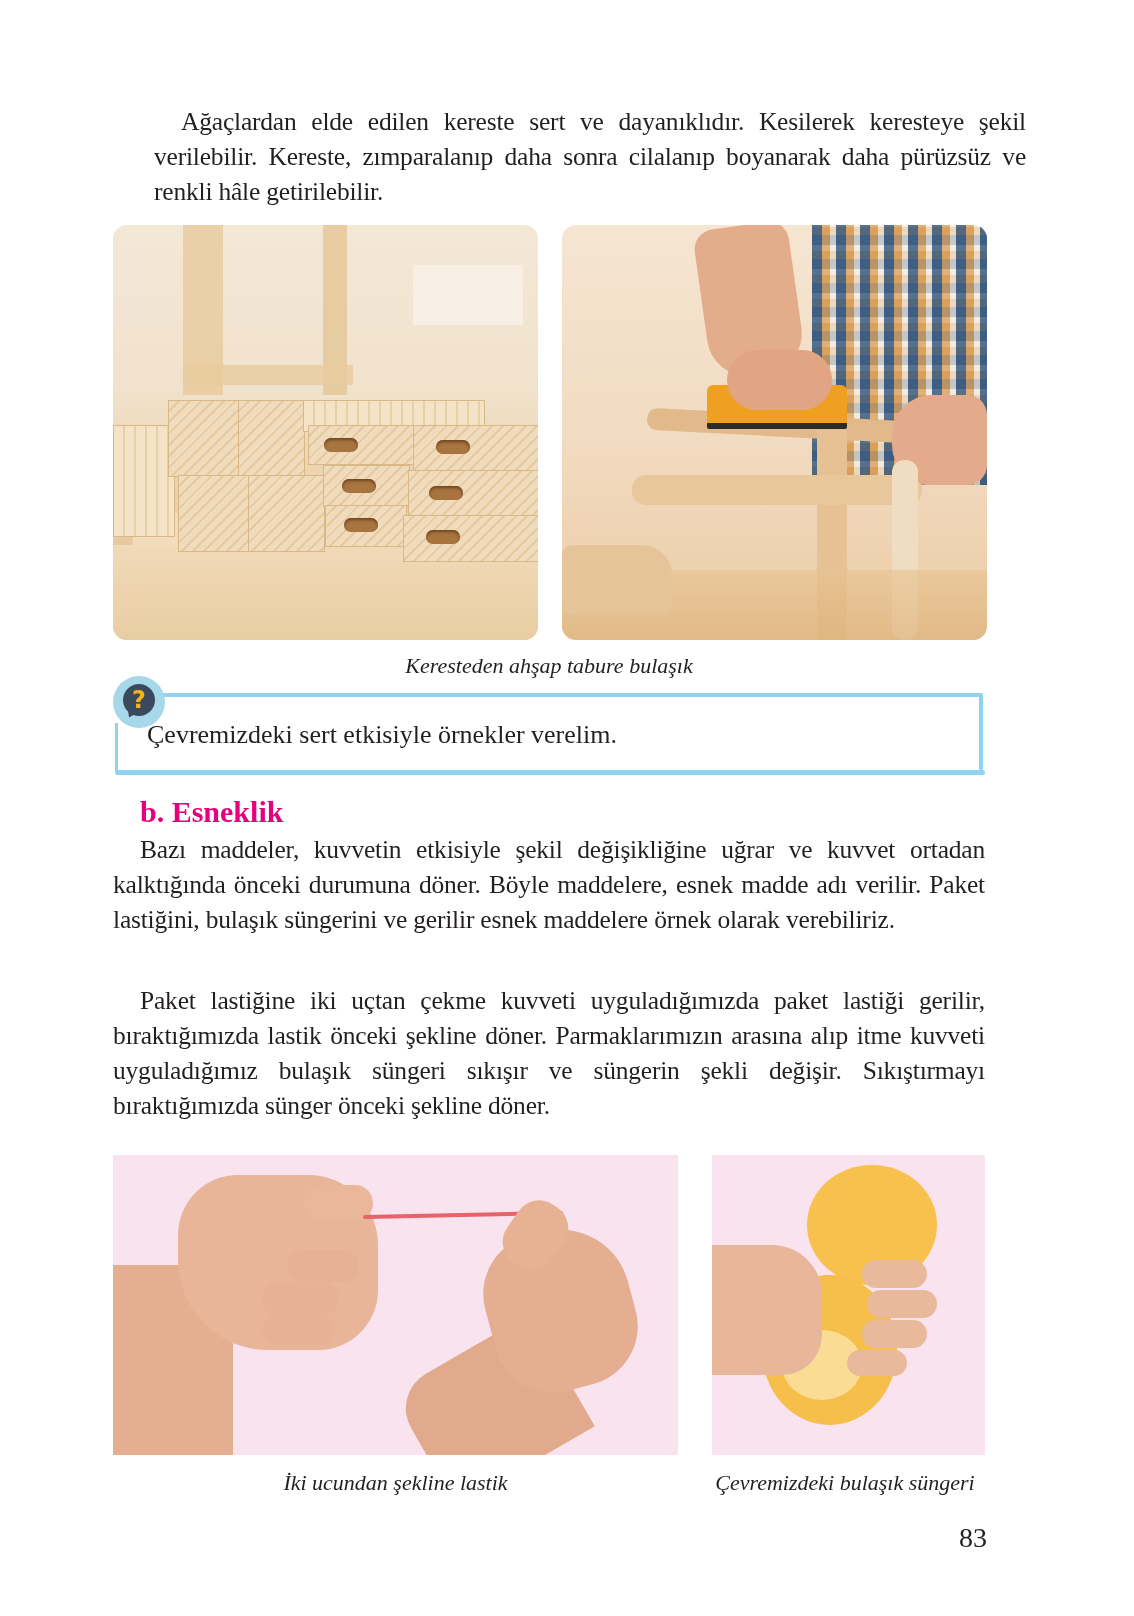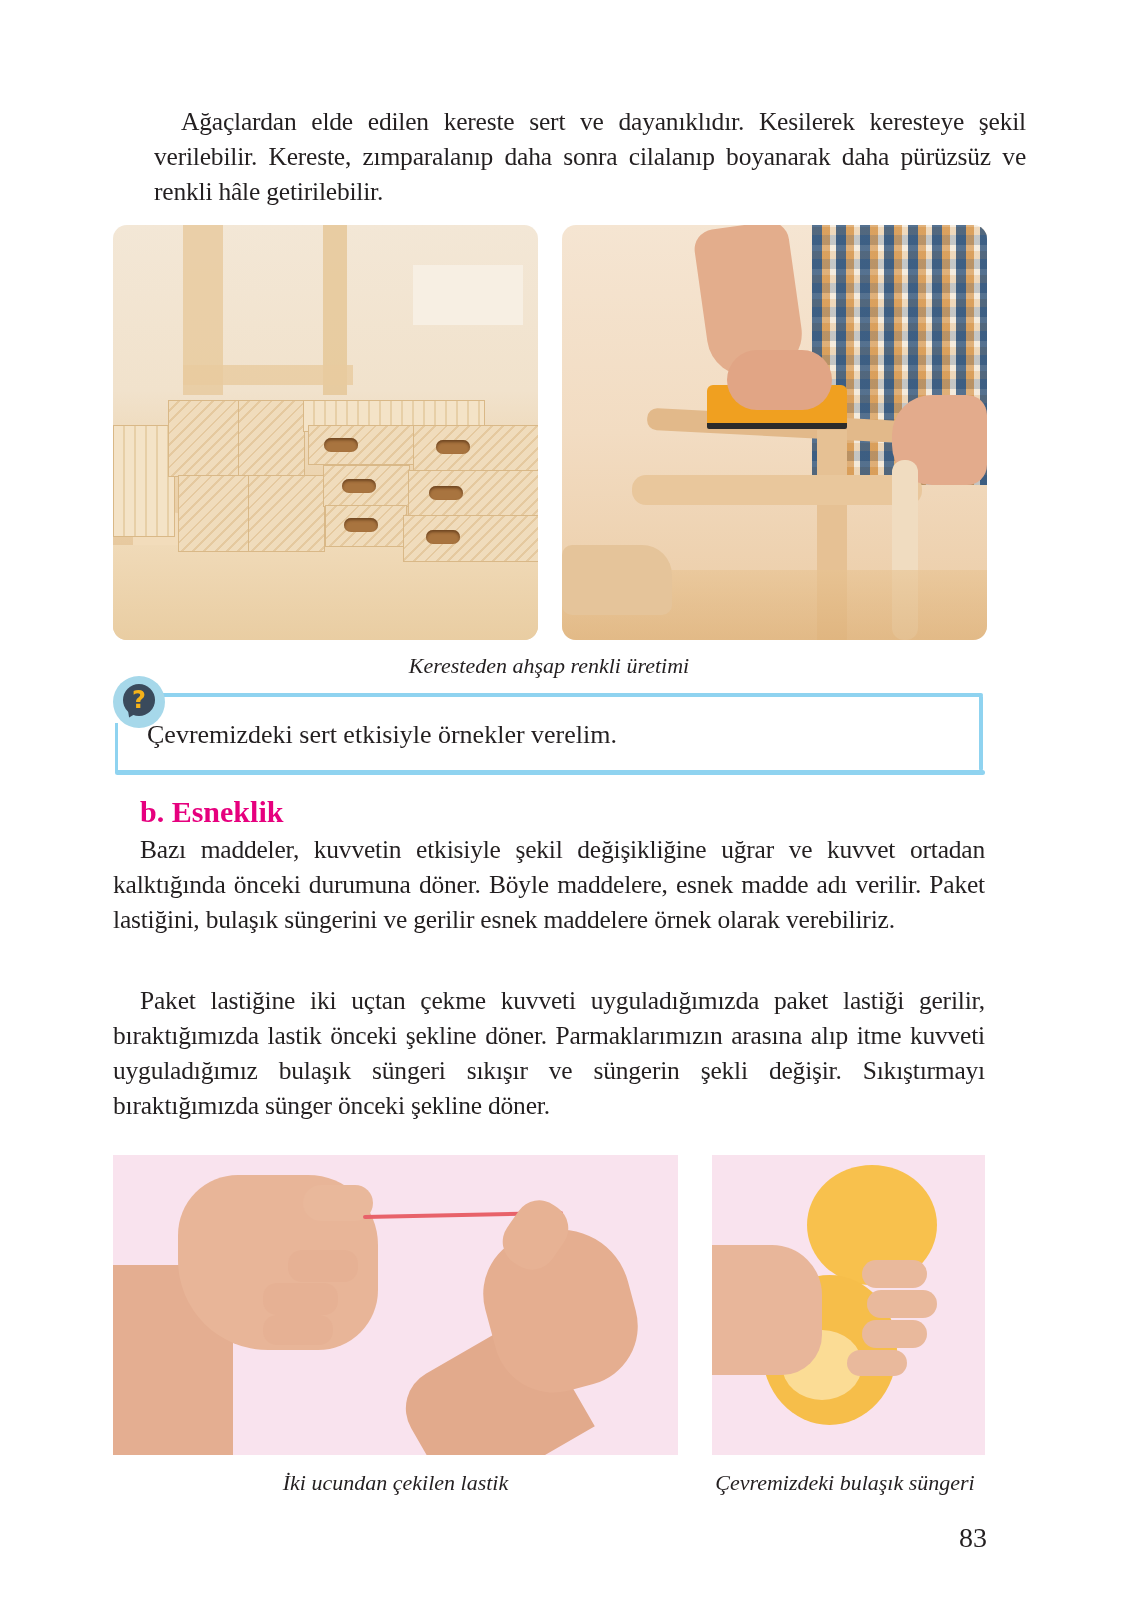--- a/index.html
+++ b/index.html
@@ -216,21 +216,21 @@
   <div class="sander"></div>
   <div class="hand1"></div>
   <div class="leg1"></div>
   <div class="bar2"></div>
   <div class="hand2"></div>
   <div class="leg2"></div>
   <div class="table"></div>
   <div class="plane"></div>
 </div>
 
-<div class="caption" style="left:113px;width:872px;top:652px;">Keresteden ahşap renkli üretimi</div>
+<div class="caption" style="left:113px;width:872px;top:652px;">Keresteden ahşap tabure bulaşık</div>
 
 <div id="question-box">
   <div class="top-line"></div>
   <div class="left-line"></div>
   <div class="right-line"></div>
   <div class="bottom-line"></div>
   <div id="question-icon">
     <div class="tail"></div>
     <div class="bubble">?</div>
   </div>
@@ -260,16 +260,16 @@
   <div class="sponge-top"></div>
   <div class="sponge-bot"></div>
   <div class="sponge-shine"></div>
   <div class="arm"></div>
   <div class="finger" style="left:150px;top:105px;width:65px;height:28px;"></div>
   <div class="finger" style="left:155px;top:135px;width:70px;height:28px;"></div>
   <div class="finger" style="left:150px;top:165px;width:65px;height:28px;"></div>
   <div class="finger" style="left:135px;top:195px;width:60px;height:26px;"></div>
 </div>
 
-<div class="caption" style="left:113px;width:565px;top:1469px;">İki ucundan çekilen lastik</div>
+<div class="caption" style="left:113px;width:565px;top:1469px;">İki ucundan şekline lastik</div>
 <div class="caption" style="left:700px;width:290px;top:1469px;">Çevremizdeki bulaşık süngeri</div>
 
 <div id="page-number">83</div>
 
 </body></html>

